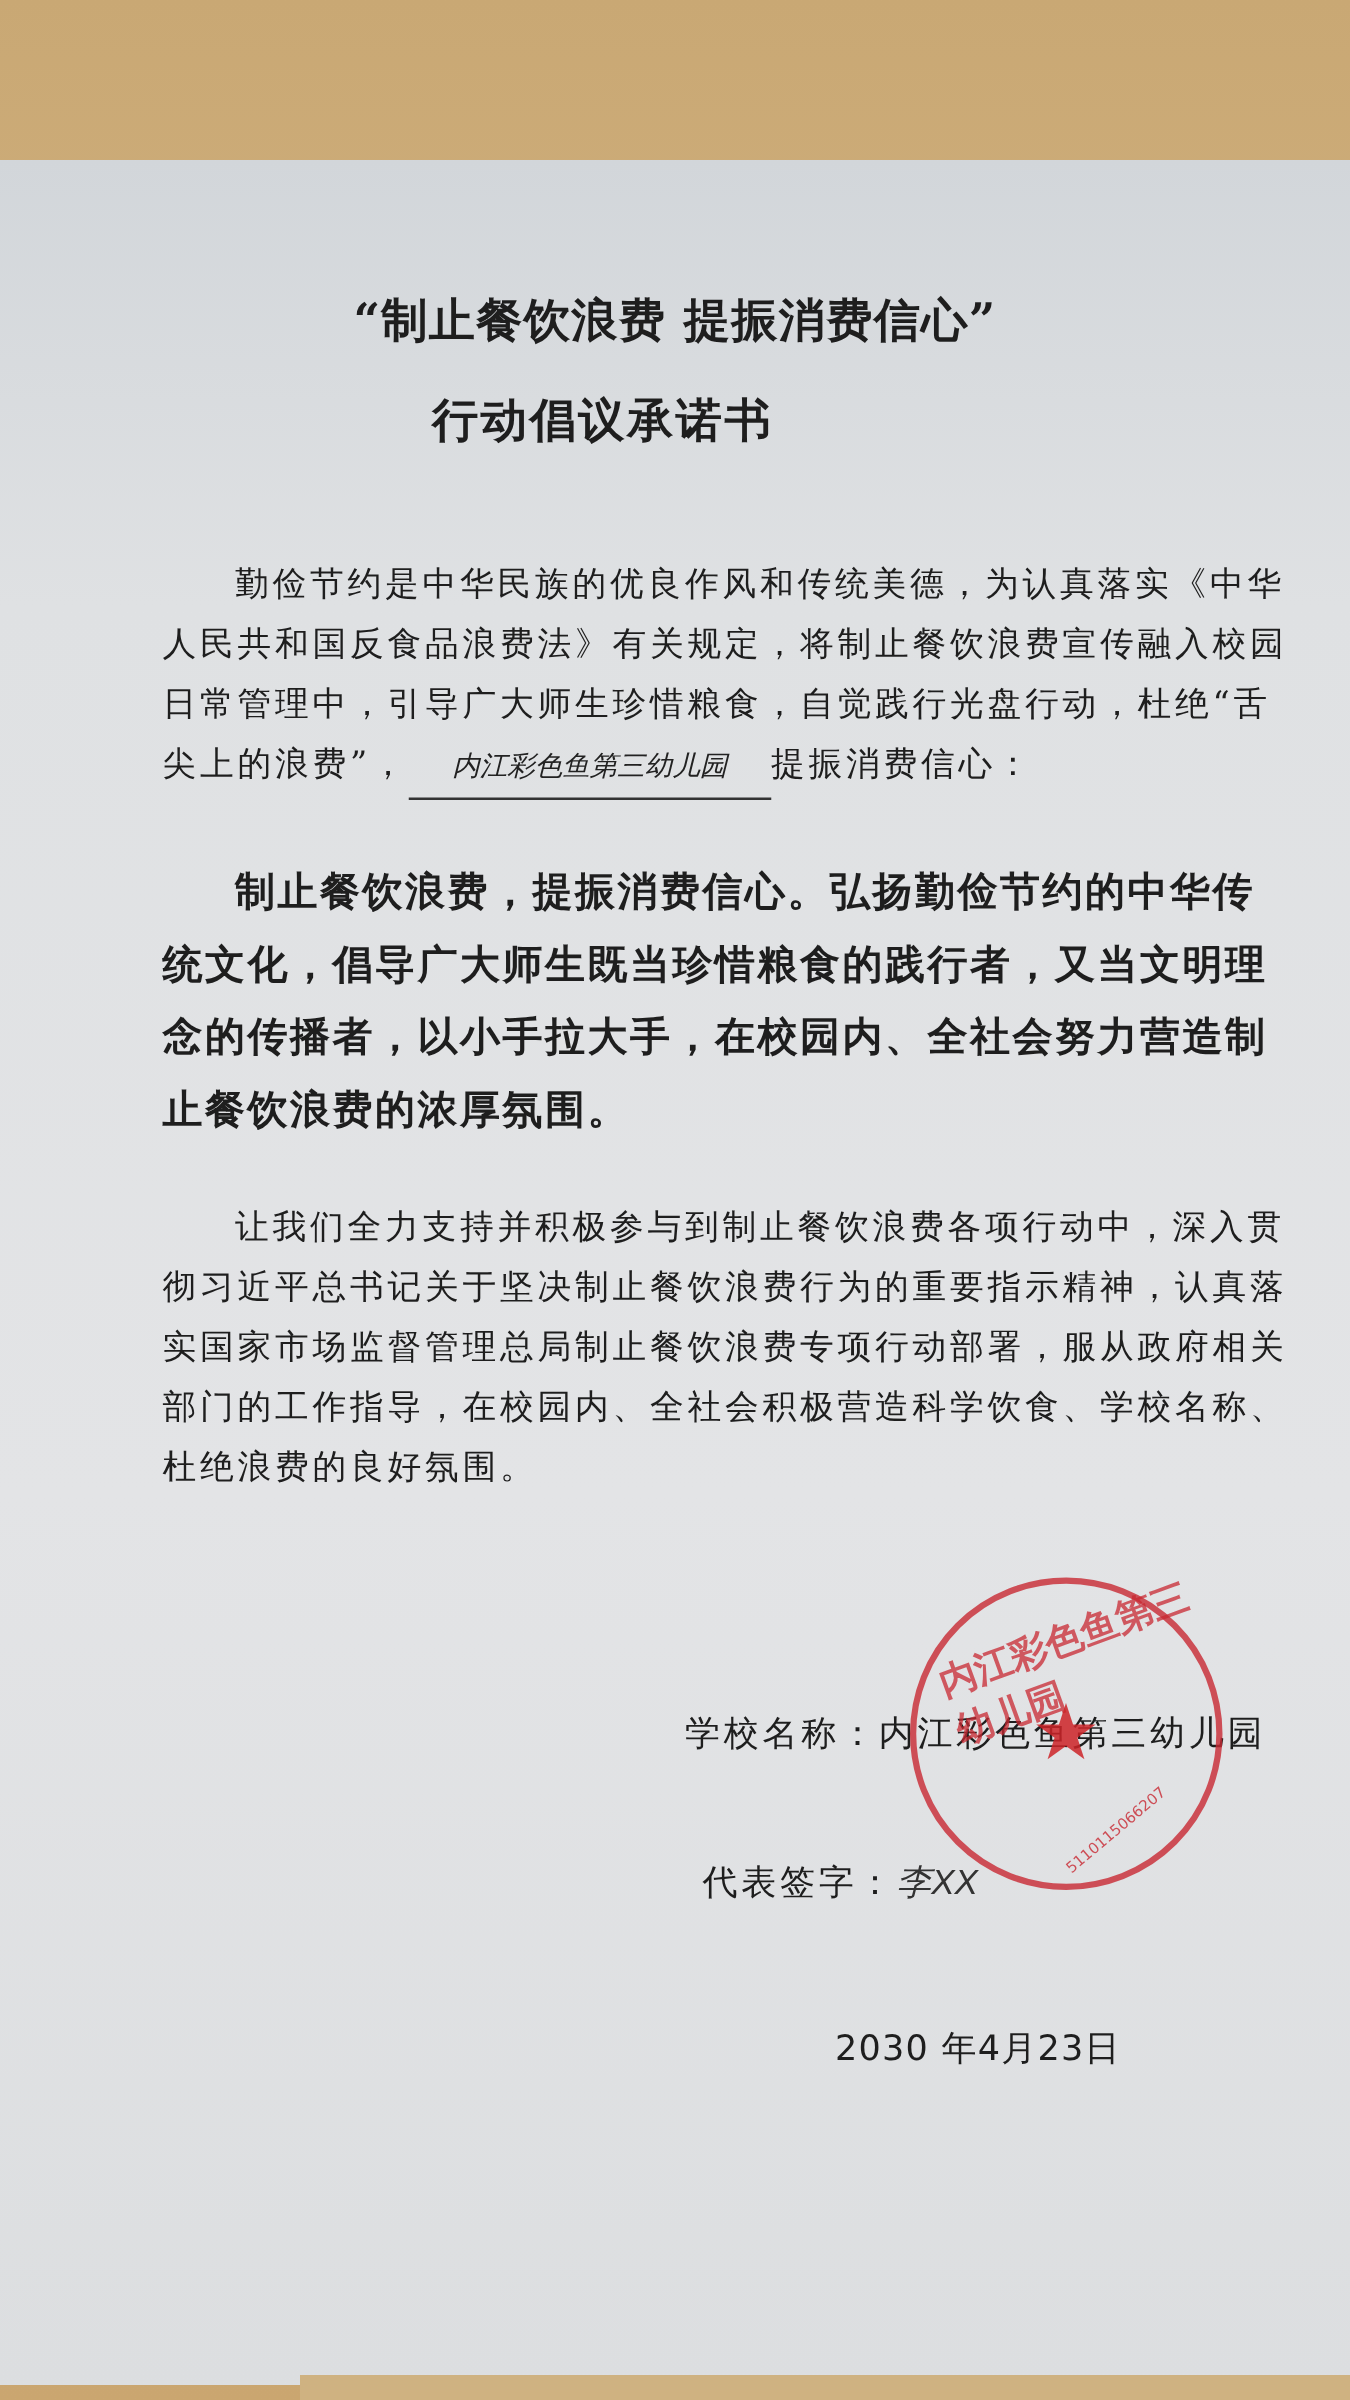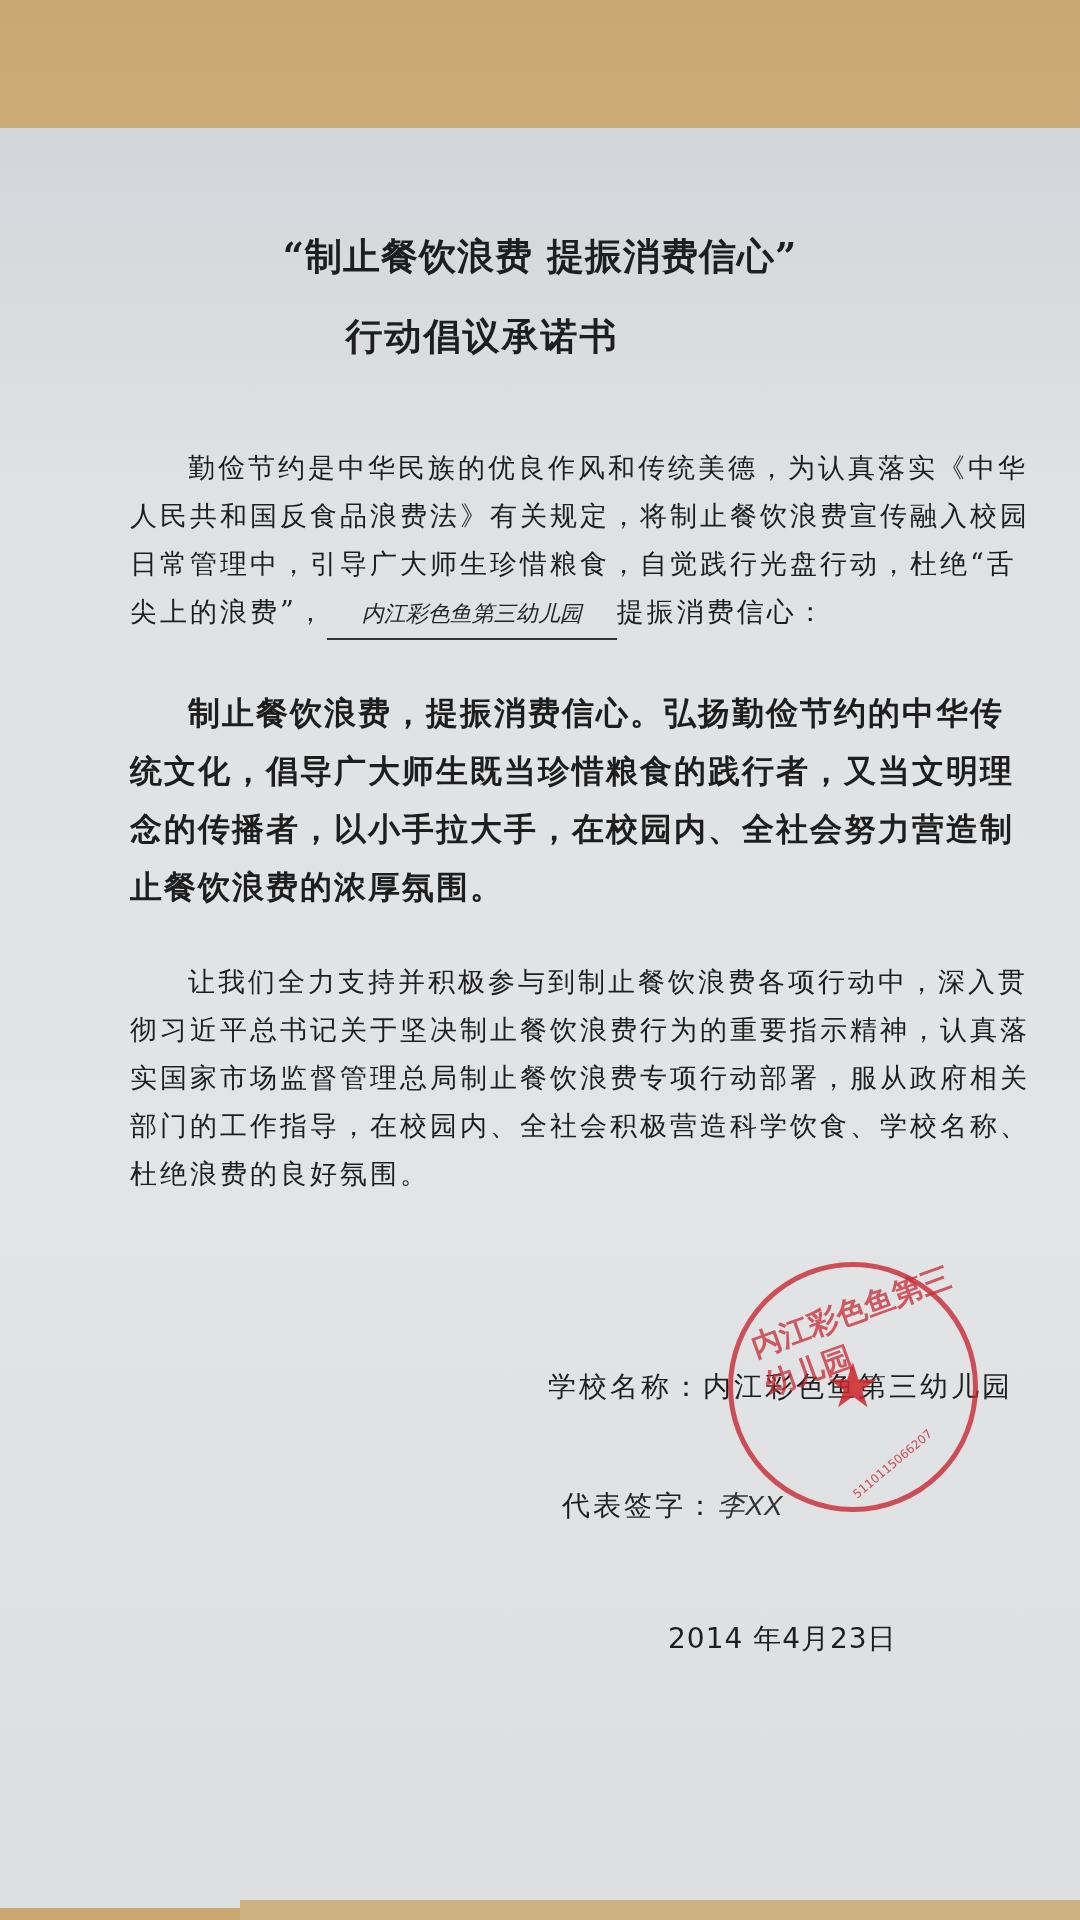--- a/index.html
+++ b/index.html
@@ -43,19 +43,19 @@
 <div class="para p3">让我们全力支持并积极参与到制止餐饮浪费各项行动中，深入贯彻习近平总书记关于坚决制止餐饮浪费行为的重要指示精神，认真落实国家市场监督管理总局制止餐饮浪费专项行动部署，服从政府相关部门的工作指导，在校园内、全社会积极营造科学饮食、学校名称、杜绝浪费的良好氛围。</div>
 
 <div class="school">
   <span>学校名称：</span><span>内江彩色鱼第三幼儿园</span>
 </div>
 
 <div class="sign">
   <span>代表签字：</span><span class="sig">李XX</span>
 </div>
 
-<div class="date">2014 年4月23日</div>
+<div class="date">2030 年4月23日</div>
 
 <div class="seal">
   <div class="seal-text">内江彩色鱼第三幼儿园</div>
   <div class="seal-star">★</div>
   <div class="seal-num">5110115066207</div>
 </div>
 
 </body></html>

